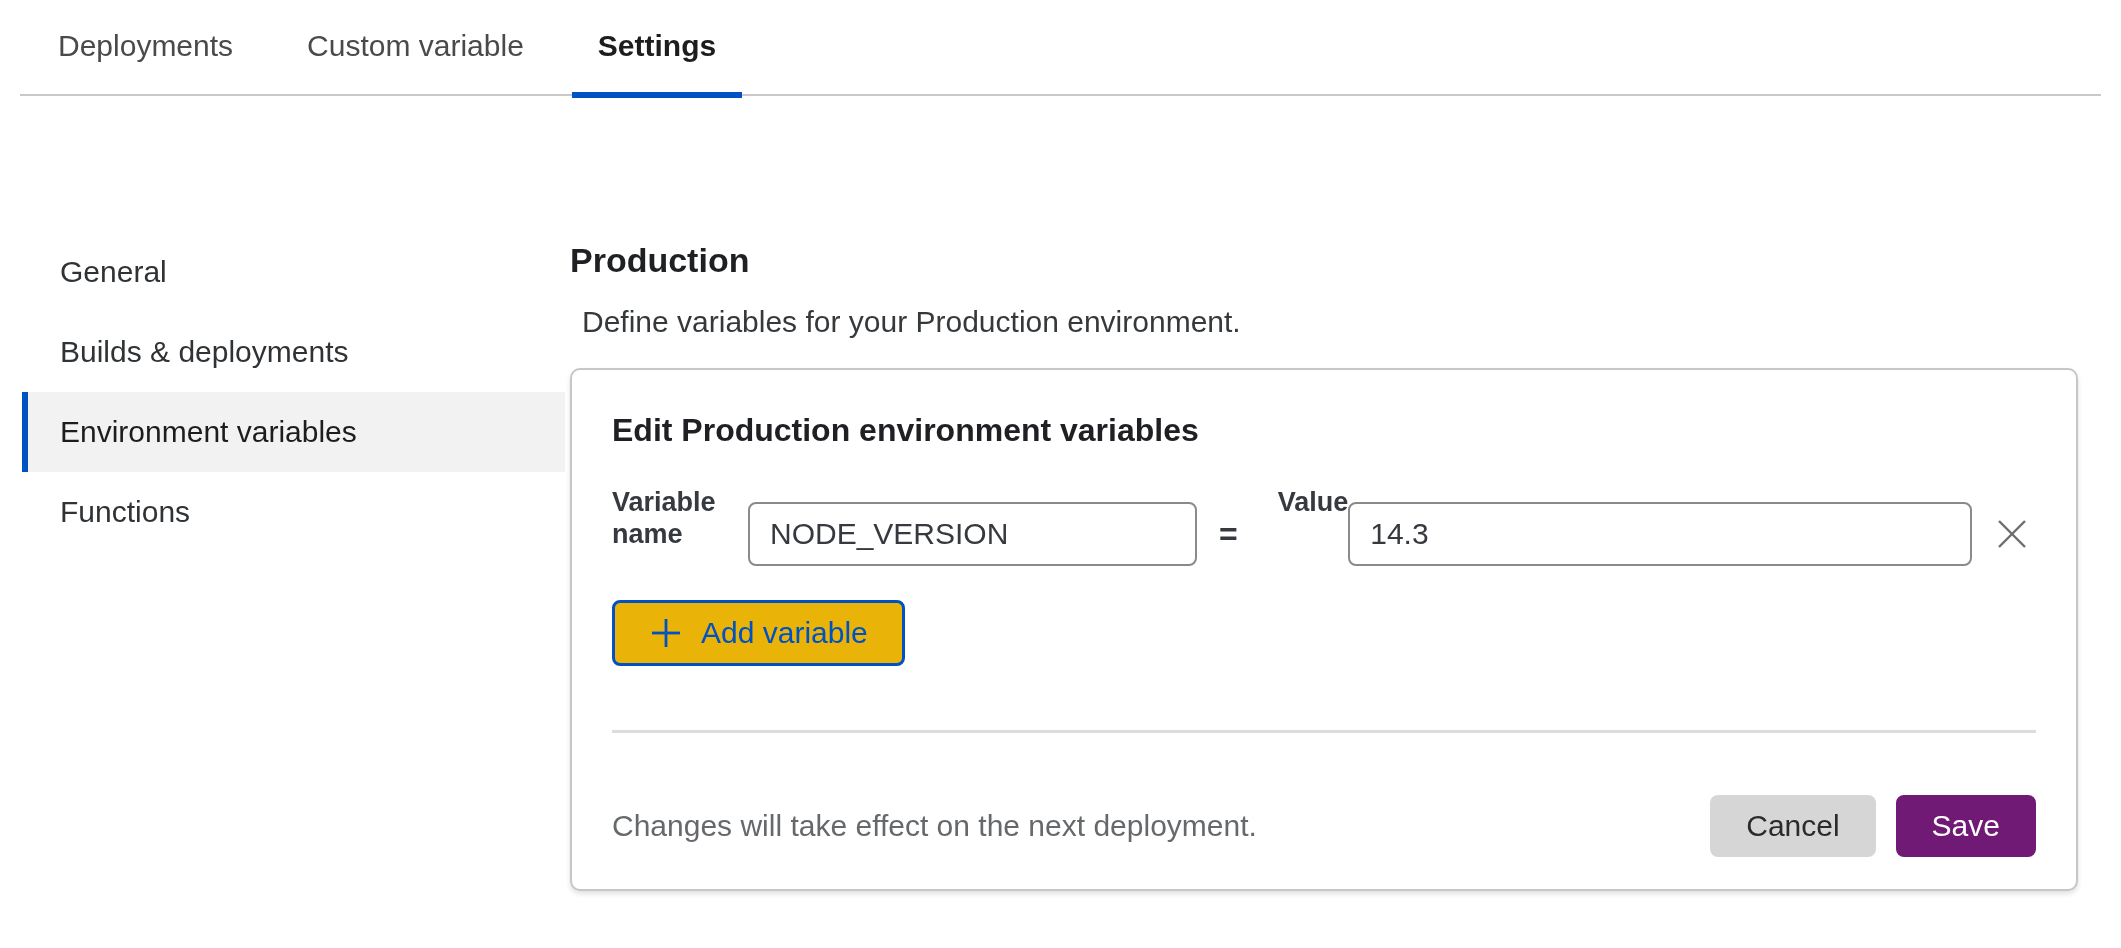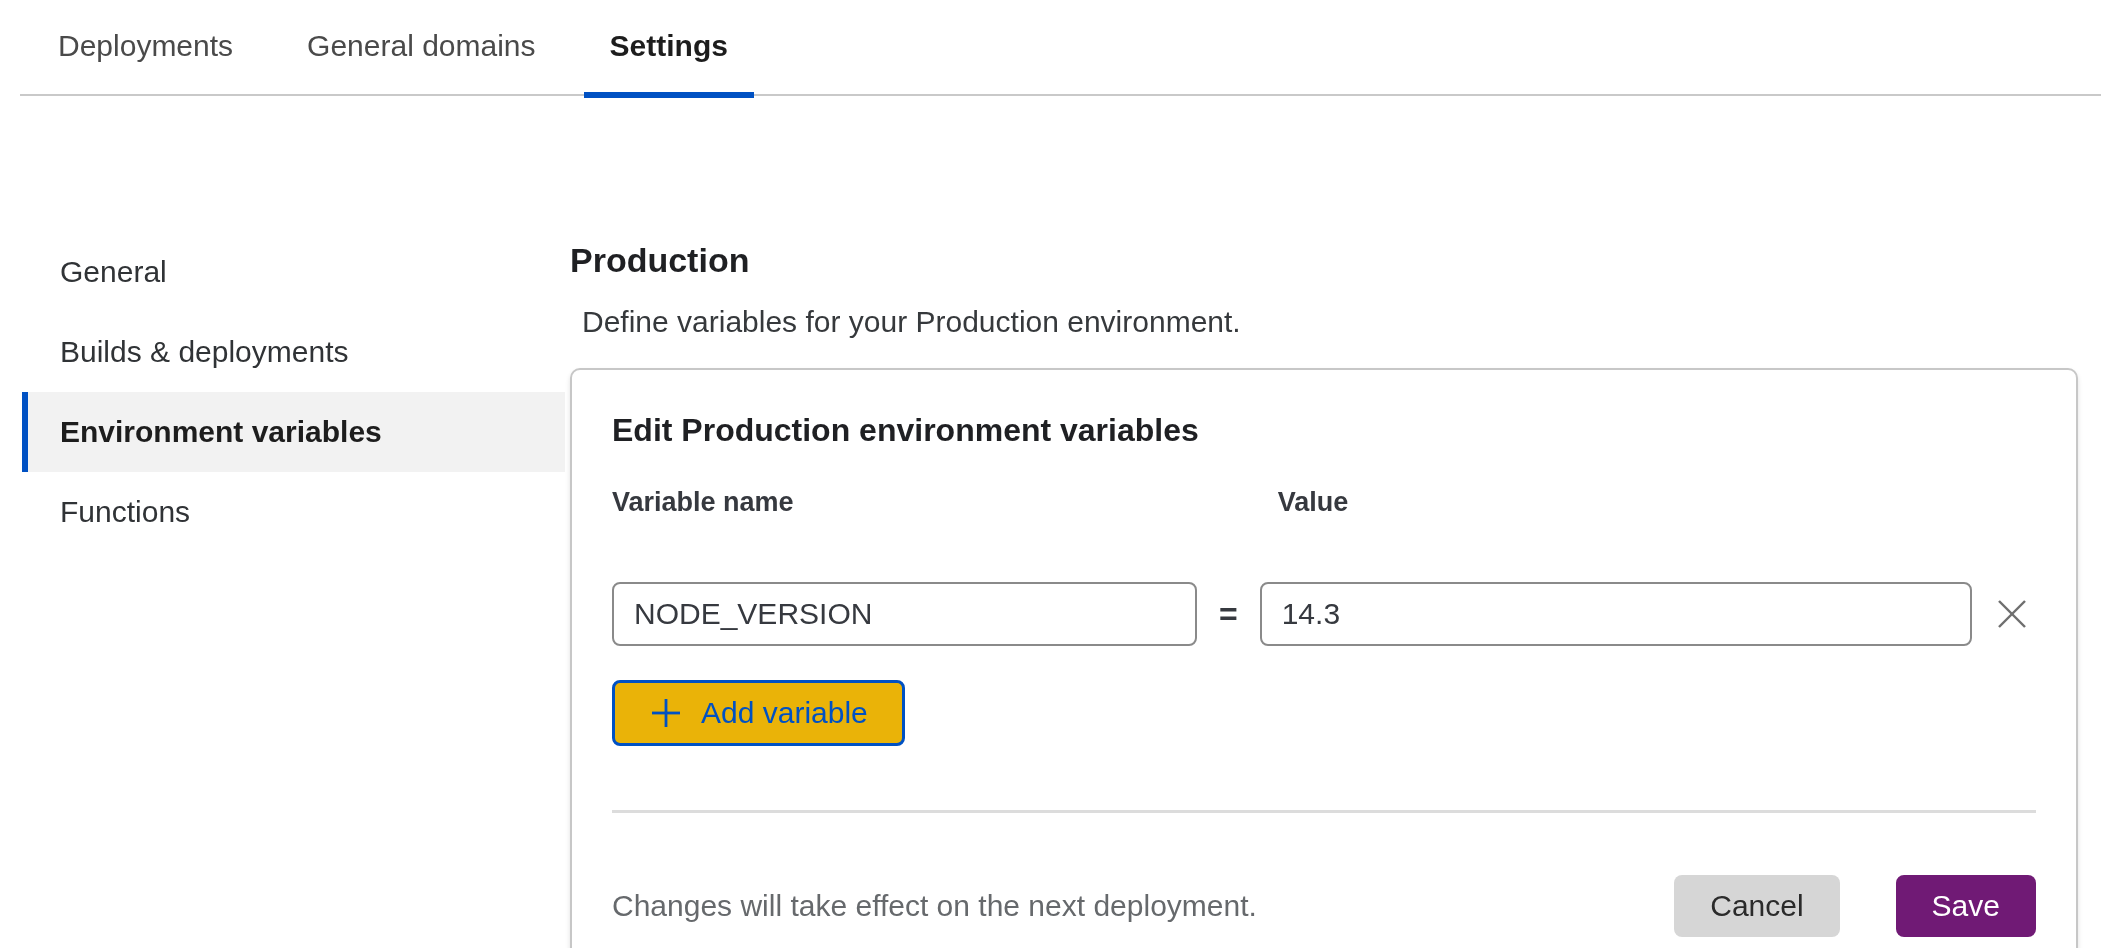--- a/index.html
+++ b/index.html
@@ -48,42 +48,42 @@
     padding-left: 32px;
     border-left: 6px solid transparent;
     font-size: 30px;
     color: #303336;
     cursor: pointer;
     white-space: nowrap;
   }
   .side-item.active {
     background: #f2f2f2;
     border-left-color: #0051c3;
-    font-weight: bold;
+    font-weight: normal;
     color: #1d1d1d;
   }
 
   .main { flex: 1; margin-left: 5px; margin-right: 43px; }
 
   .section-title { font-size: 34px; font-weight: bold; margin: 8px 0 0; line-height: 40px; }
   .section-subtitle { font-size: 30px; color: #36393c; margin: 24px 12px 0; line-height: 36px; }
 
   
   .card {
     margin-top: 28px;
     border: 2px solid #c7c7c7;
     border-radius: 10px;
     padding: 40px 40px 32px;
     background: #fff;
     box-shadow: 0 3px 5px rgba(0,0,0,0.12);
   }
   .card-title { font-size: 32px; font-weight: bold; margin: 0 0 36px; line-height: 40px; }
 
   .var-row { display: flex; align-items: flex-end; }
-  .field-col { display: flex; flex-direction: column; gap: 34px; }
+  .field-col { display: flex; flex-direction: row; }
   .field-col.name-col { width: 585px; }
   .field-col.value-col { flex: 1; }
   .field-label {
     font-size: 27px; font-weight: bold; color: #36393f;
     margin-bottom: 14px; line-height: 32px;
   }
   .value-col .field-label { padding-left: 18px; }
   .text-input {
     height: 64px;
     border: 2px solid #8a8a8a;
@@ -122,37 +122,37 @@
     cursor: pointer;
   }
 
   .card-divider { border: none; border-top: 3px solid #dcdcdc; margin: 64px 0 0; }
 
   .card-footer {
     margin-top: 62px;
     display: flex; align-items: center; justify-content: space-between;
   }
   .footer-note { font-size: 30px; color: #66696c; }
-  .footer-actions { display: flex; align-items: flex-end; gap: 36px; }
+  .footer-actions { display: flex; align-items: flex-end; }
   .btn {
     height: 62px; padding: 0 36px;
     border: none; border-radius: 8px;
     font-size: 30px;
     font-family: "Liberation Sans", "DejaVu Sans", sans-serif;
     cursor: pointer;
   }
   .btn-cancel { background: #d6d6d6; color: #2b2b2b; }
   .btn-save { background: #701a75; color: #ffffff; margin-left: 20px; }
 </style>
 </head>
 <body>
 
 <nav class="tabbar">
   <div class="tab">Deployments</div>
-  <div class="tab">General domains</div>
+  <div class="tab">Custom variable</div>
   <div class="tab active">Settings</div>
 </nav>
 
 <div class="layout">
 
   <aside class="sidebar">
     <div class="side-item">General</div>
     <div class="side-item">Builds &amp; deployments</div>
     <div class="side-item active">Environment variables</div>
     <div class="side-item">Functions</div>

